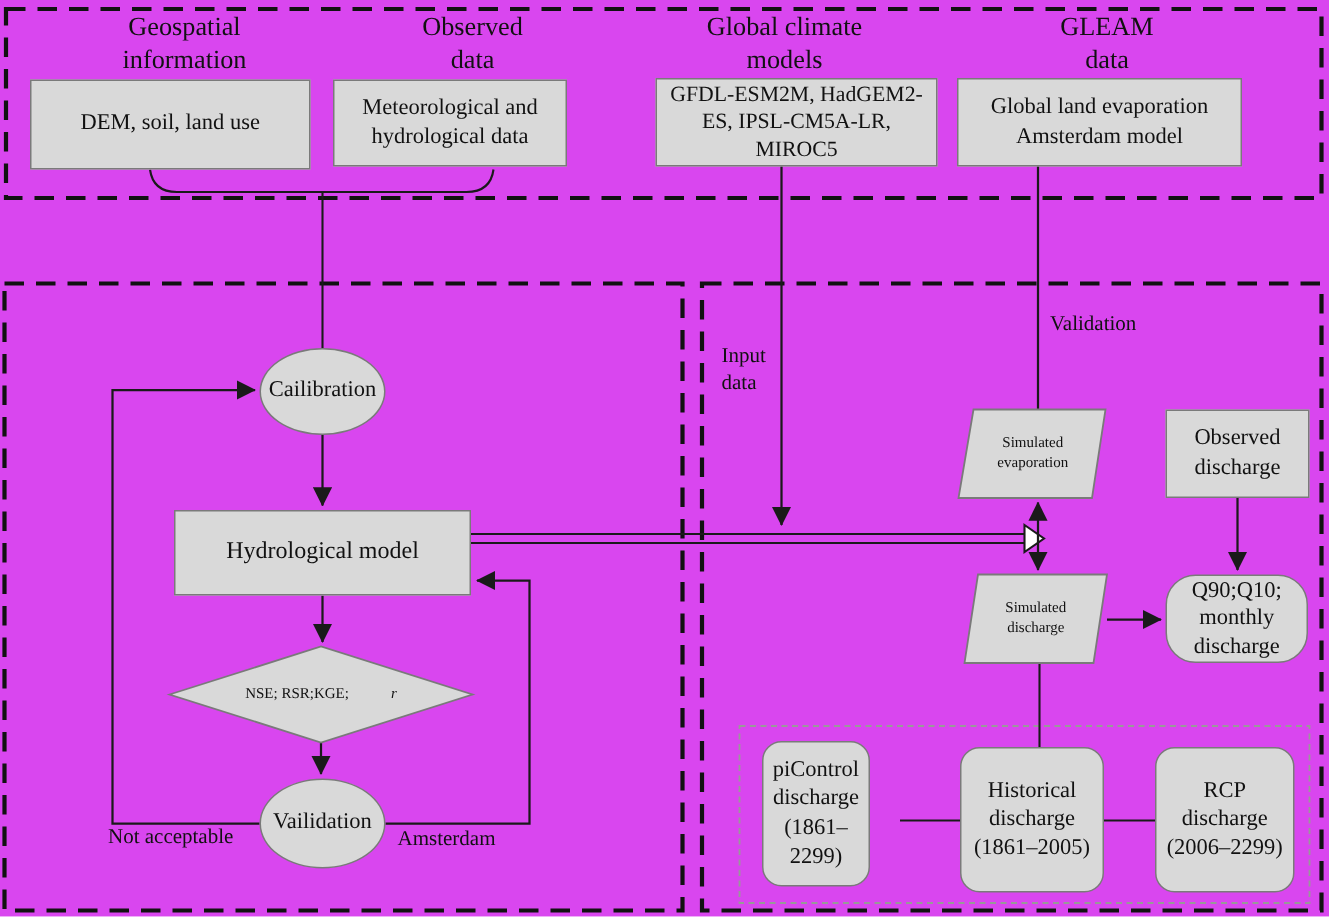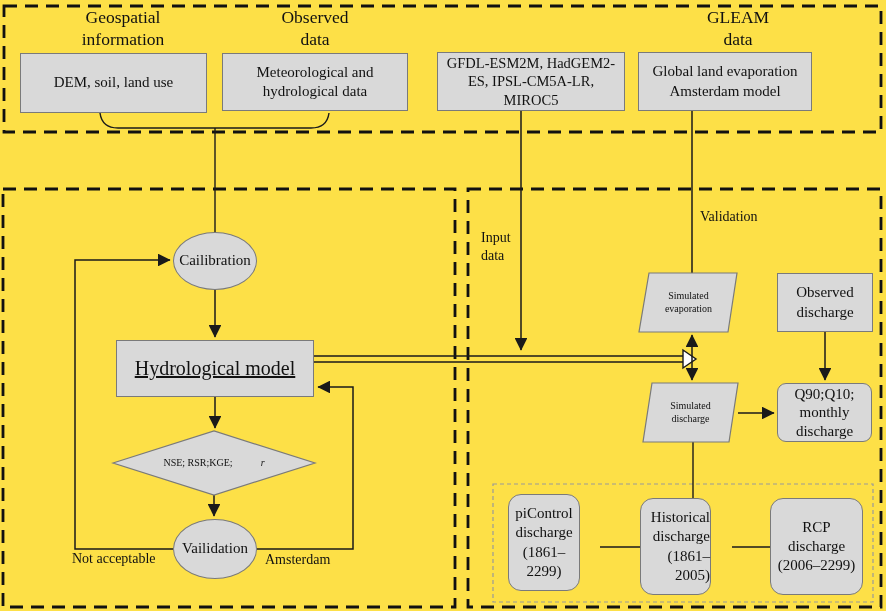--- a/index.html
+++ b/index.html
@@ -1,17 +1,17 @@
 <!DOCTYPE html>
 <html><head>
 <meta charset="utf-8">
 <style>
   html,body{margin:0;padding:0;background:#fff;}
   #canvas{
-    position:relative;width:886px;height:611px;background:#fde047;
+    position:relative;width:886px;height:611px;background:#d946ef;
     font-family:"Liberation Serif","DejaVu Serif",serif;color:#111;overflow:hidden;
   }
   svg.layer{position:absolute;left:0;top:0;z-index:1;}
   .node{
     position:absolute;z-index:2;box-sizing:border-box;
     background:#d9d9d9;border:1px solid #7a7a7a;
     display:flex;align-items:center;justify-content:center;
     text-align:center;white-space:pre-line;font-size:15px;line-height:1.28;
   }
   .ellipse{border-radius:50%;}
@@ -22,21 +22,21 @@
     white-space:pre-line;
   }
   .label{
     position:absolute;z-index:2;font-size:14px;line-height:1.3;white-space:pre-line;
   }
   .overlay{
     position:absolute;z-index:3;display:flex;align-items:center;justify-content:center;
     text-align:center;white-space:pre-line;font-size:10px;line-height:1.28;
   }
   .it{font-style:italic;}
-  .fs16{font-size:20px;text-decoration:underline;}
+  .fs16{font-size:16px;}
 </style>
 </head>
 <body>
 
 <div id="canvas">
 
   <svg class="layer" width="886" height="611" viewBox="0 0 886 611">
     <defs>
       <marker id="ah" viewBox="0 0 10 10" refX="9.5" refY="5" markerWidth="8.5" markerHeight="8.5" orient="auto-start-reverse">
         <path d="M0,0 L10,5 L0,10 z" fill="#1a1a1a"></path>
@@ -83,56 +83,58 @@
     <polygon points="113,463 214,431 315,463 214,495" fill="#d9d9d9" stroke="#7a7a7a" stroke-width="1.2"></polygon>
 
     <polygon points="649,273 737,273 728,332 639,332" fill="#d9d9d9" stroke="#7a7a7a" stroke-width="1.2"></polygon>
     <polygon points="652,383 738,383 729,442 643,442" fill="#d9d9d9" stroke="#7a7a7a" stroke-width="1.2"></polygon>
   </svg>
 
   <div class="title" style="left:58px;top:7px;width:130px;">Geospatial
 information</div>
   <div class="title" style="left:255px;top:7px;width:120px;">Observed
 data</div>
+  <div class="title" style="left:458px;top:7px;width:130px;">Global climate
+models</div>
   <div class="title" style="left:676px;top:7px;width:124px;">GLEAM
 data</div>
 
   <div class="node" style="left:20px;top:53px;width:187px;height:60px;">DEM, soil, land use</div>
-  <div class="node" style="left:222px;top:53px;width:186px;height:58px;">Meteorological and
+  <div class="node" style="left:222px;top:53px;width:156px;height:58px;">Meteorological and
 hydrological data</div>
   <div class="node" style="left:437px;top:52px;width:188px;height:59px;font-size:14.5px;">GFDL-ESM2M, HadGEM2-
 ES, IPSL-CM5A-LR,
 MIROC5</div>
-  <div class="node" style="left:638px;top:52px;width:174px;height:59px;">Global land evaporation
+  <div class="node" style="left:638px;top:52px;width:190px;height:59px;">Global land evaporation
 Amsterdam model</div>
 
   <div class="node ellipse" style="left:173px;top:232px;width:84px;height:58px;">Cailibration</div>
   <div class="node fs16" style="left:116px;top:340px;width:198px;height:57px;">Hydrological model</div>
   <div class="overlay" style="left:113px;top:431px;width:202px;height:64px;gap:28px;"><span>NSE; RSR;KGE; </span><span class="it">r</span></div>
   <div class="node ellipse" style="left:173px;top:519px;width:84px;height:60px;">Vailidation</div>
   <div class="label" style="left:72px;top:550px;">Not acceptable</div>
   <div class="label" style="left:265px;top:551px;">Amsterdam</div>
 
   <div class="label" style="left:481px;top:229px;">Input
 data</div>
   <div class="label" style="left:700px;top:208px;">Validation</div>
 
   <div class="overlay" style="left:640px;top:273px;width:97px;height:59px;">Simulated
 evaporation</div>
   <div class="node" style="left:777px;top:273px;width:96px;height:59px;">Observed
 discharge</div>
   <div class="overlay" style="left:643px;top:383px;width:95px;height:59px;">Simulated
 discharge</div>
-  <div class="node rounded" style="left:777px;top:383px;width:95px;height:59px;line-height:1.22;">Q90;Q10;
+  <div class="node rounded" style="left:777px;top:383px;width:95px;height:59px;line-height:1.22;border-radius:20px;">Q90;Q10;
 monthly
 discharge</div>
 
   <div class="node rounded-lg" style="left:508px;top:494px;width:72px;height:97px;">piControl
 discharge
 (1861–2299)</div>
-  <div class="node rounded-lg" style="left:640px;top:498px;width:71px;height:97px;text-align:right;">Historical
+  <div class="node rounded-lg" style="left:640px;top:498px;width:96px;height:97px;">Historical
 discharge
 (1861–2005)</div>
   <div class="node rounded-lg" style="left:770px;top:498px;width:93px;height:97px;">RCP
 discharge
 (2006–2299)</div>
 
 </div>
 
 </body></html>

